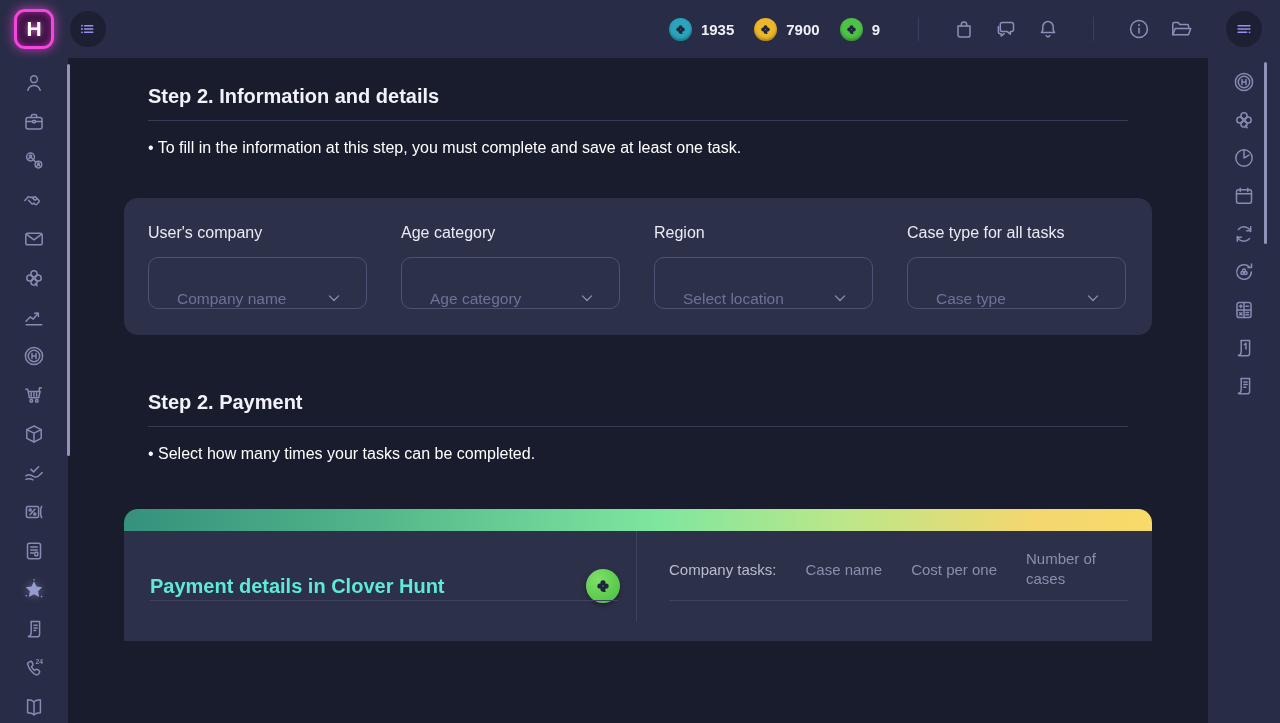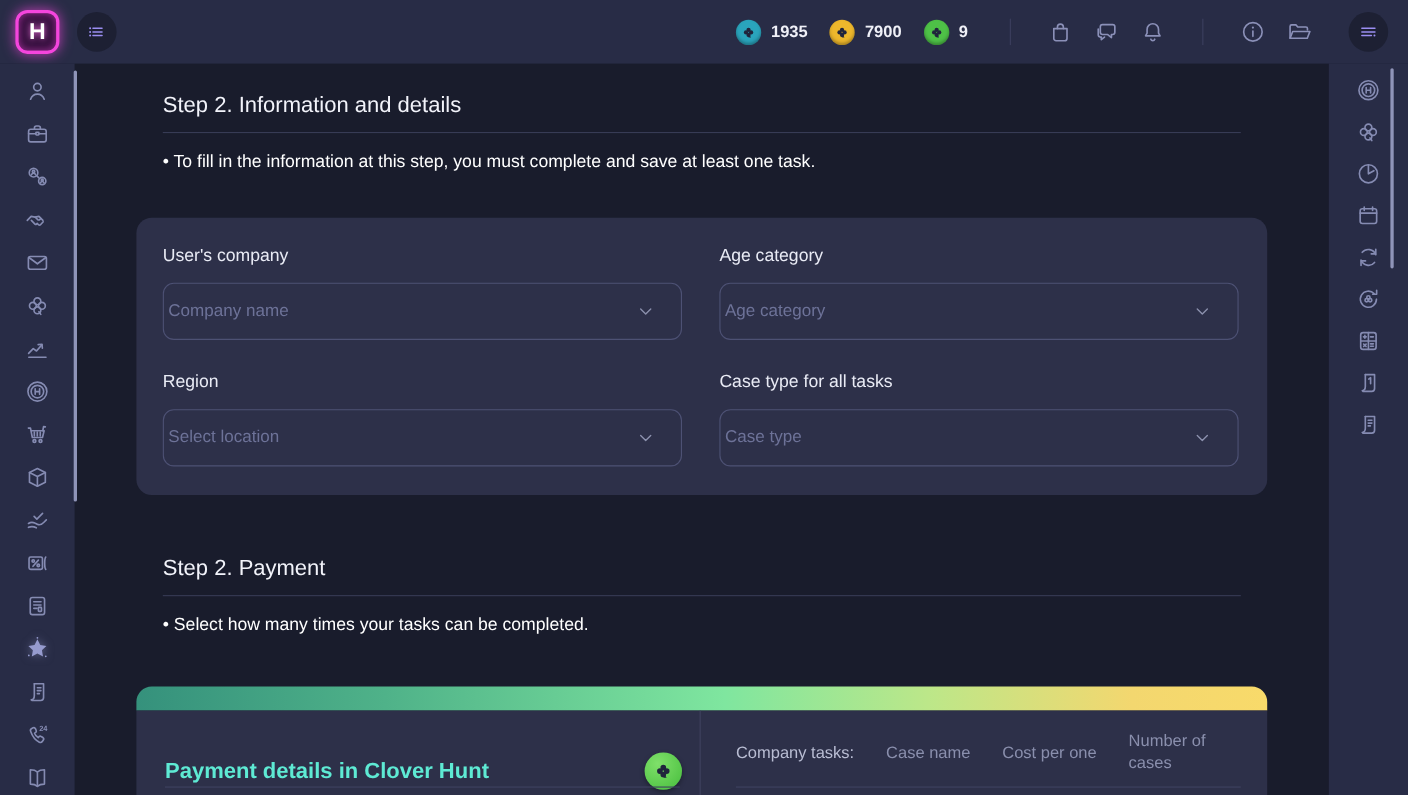--- a/index.html
+++ b/index.html
@@ -42,30 +42,30 @@
     cursor:pointer; display:flex; align-items:center; justify-content:center; flex:0 0 auto; }
   .side-btn svg { width:24px; height:24px; }
   .side-btn.active { color:#969bce; filter:drop-shadow(0 0 4px rgba(150,155,206,.5)); }
   .scroll-thumb { position:absolute; width:3px; border-radius:2px; background:#8f94b8; }
   .scroll-thumb.left { left:67px; top:64px; height:392px; }
   .scroll-thumb.right { left:1264px; top:62px; height:182px; }
 
   
   .content { grid-row:2; grid-column:2; background:#191c2c; overflow:hidden;
     padding:24px 56px 0 56px; }
-  h2.step-title { color:#f2f3fa; font-size:20px; font-weight:400; line-height:28px; margin:0 24px 0 24px; }
+  h2.step-title { color:#f2f3fa; font-size:20px; font-weight:700; line-height:28px; margin:0 24px 0 24px; }
   .h-divider { height:1px; background:#373b55; margin:10px 24px 0 24px; }
   .note { color:#ffffff; font-size:16px; line-height:21px; margin:16px 24px 0 24px; }
 
   .panel { margin-top:40px; background:#2d3049; border-radius:14px;
     padding:24px 26px 26px 24px; }
-  .form-grid { display:grid; grid-template-columns:1fr 1fr; column-gap:34px; row-gap:28px; }
+  .form-grid { display:grid; grid-template-columns:1fr 1fr 1fr 1fr; column-gap:34px; row-gap:28px; }
   .field label { display:block; color:#e9ebf5; font-size:16px; line-height:22px; margin-bottom:13px; }
   .select { height:52px; border:1px solid #4d5174; border-radius:10px; display:flex;
-    align-items:center; justify-content:space-between; padding:0 22px 0 4px; cursor:pointer;
+    align-items:flex-end; justify-content:space-between; padding:0 22px 0 28px; cursor:pointer;
     background:transparent; }
   .select .placeholder { color:#6d7298; font-size:15.5px; }
   .select .chevron { color:#8b90ad; display:flex; }
   .select .chevron svg { width:20px; height:20px; }
 
   .step3 { margin-top:53px; }
 
   
   .payment-panel { margin-top:45px; }
   .gradient-bar { height:22px; border-radius:14px 14px 0 0;

